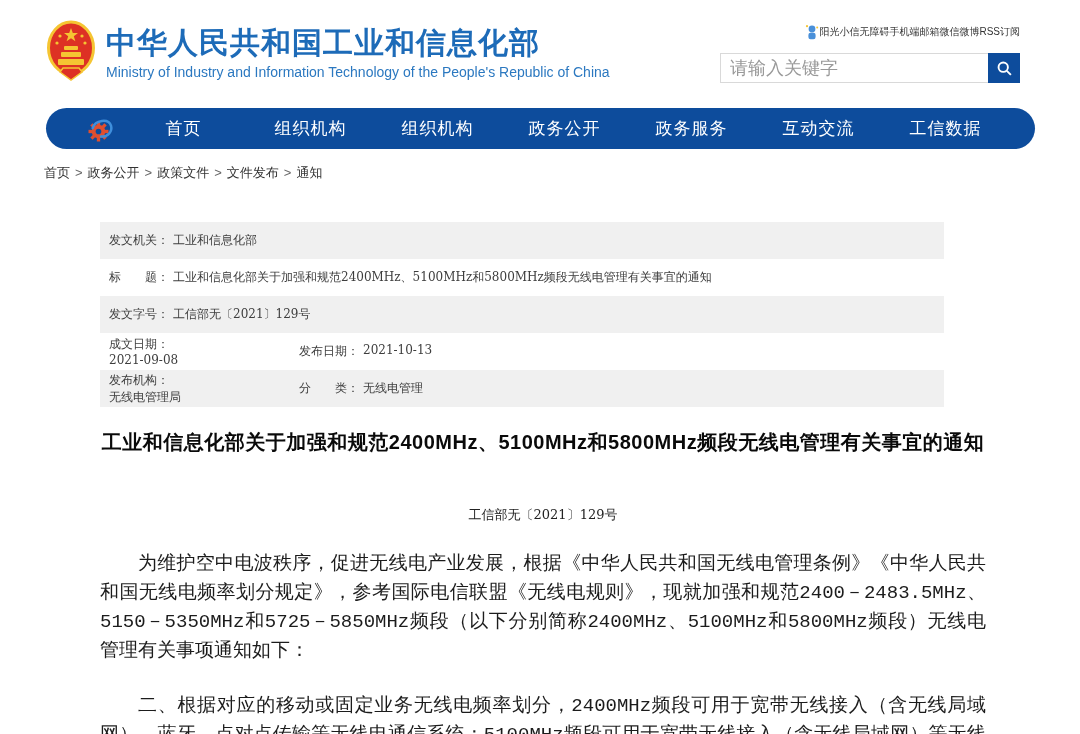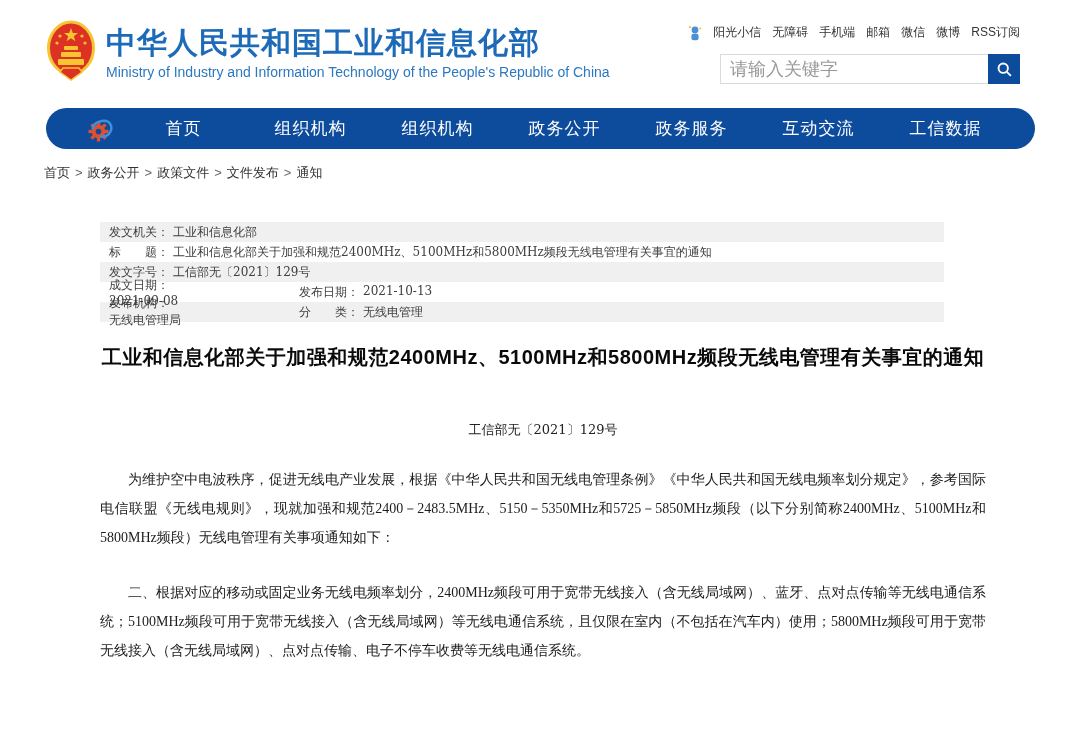--- a/index.html
+++ b/index.html
@@ -9,22 +9,22 @@
   
   .site-header { height:106px; padding:20px 60px 0 46px; display:flex;
                  justify-content:space-between; align-items:flex-start; }
   .brand { display:flex; align-items:center; gap:10px; }
   .emblem svg { width:50px; height:64px; display:block; }
   .brand-text { padding-top:2px; }
   .site-title { color:#1d6bb8; font-size:30px; font-weight:bold; letter-spacing:1px; line-height:1.15; }
   .site-subtitle { color:#2b78c0; font-size:14px; font-weight:normal; margin-top:4px; }
 
   .header-right { width:300px; padding-top:4px; }
-  .top-links { display:flex; align-items:flex-end; justify-content:flex-end; gap:11px;
-               font-size:12px; color:#333; white-space:nowrap; }
+  .top-links { display:flex; align-items:center; justify-content:flex-end; 
+               font-size:10px; color:#333; white-space:nowrap; }
   .top-links a { color:#333; text-decoration:none; cursor:pointer; }
   .mascot svg { width:14px; height:16px; display:block; }
   .search-bar { margin-top:13px; display:flex; }
   .search-bar input { flex:1; height:30px; border:1px solid #d9d9d9; border-right:none;
                       padding:0 9px; font-size:18px; color:#555; outline:none; }
   .search-bar input::placeholder { color:#999; }
   .search-btn { width:32px; height:30px; background:#0d4c9c; border:none; cursor:pointer;
                 display:flex; align-items:center; justify-content:center; }
   .search-btn svg { width:17px; height:17px; }
 
@@ -39,34 +39,34 @@
   
   .breadcrumb { margin:15px 0 0 44px; font-size:13px; color:#333; }
   .breadcrumb a { color:#333; text-decoration:none; cursor:pointer; }
   .breadcrumb .sep { margin:0 5px; color:#666; }
 
   
   .content { width:886px; margin-left:100px; margin-top:40px; }
 
   .meta-table { width:844px; font-size:12px; color:#3d3d3d;
                 font-family:"DejaVu Serif", serif; }
-  .meta-row { display:flex; align-items:center; height:20px; padding-left:9px; }
+  .meta-row { display:flex; align-items:center; height:37px; padding-left:9px; }
   .meta-row.gray { background:#f0f0f0; }
   .meta-cell { display:flex; white-space:nowrap; }
   .meta-cell.col1 { width:190px;flex-direction:column; }
   .meta-label { margin-right:4px; }
 
   .article-title { margin-top:22px; text-align:center; font-size:20px; font-weight:bold;
                    color:#0a0a0a; letter-spacing:0.5px; }
   .doc-number { margin-top:50px; text-align:center; font-size:13px; color:#222;
                 font-family:"DejaVu Serif", serif; }
   .article-body { margin-top:8px; }
-  .article-body p { margin-top:26px; font-size:14px; line-height:29px; color:#1c1c1c;
+  .article-body p { margin-top:26px; font-size:19px; line-height:29px; color:#1c1c1c;
                     text-indent:2em; text-align:justify;
-                    font-family:Liberation Serif, serif; }
+                    font-family:Liberation Mono, monospace; }
 </style>
 </head>
 <body>
 
 <header class="site-header">
   <div class="brand">
     <span class="emblem">
       <svg viewBox="0 0 50 64">
         <ellipse cx="25" cy="28" rx="22.5" ry="26" fill="#dd3124" stroke="#f5c532" stroke-width="3"></ellipse>
         <polygon points="25,8 26.8,13 32,13 27.8,16.2 29.4,21.2 25,18.2 20.6,21.2 22.2,16.2 18,13 23.2,13" fill="#f5c532"></polygon>

